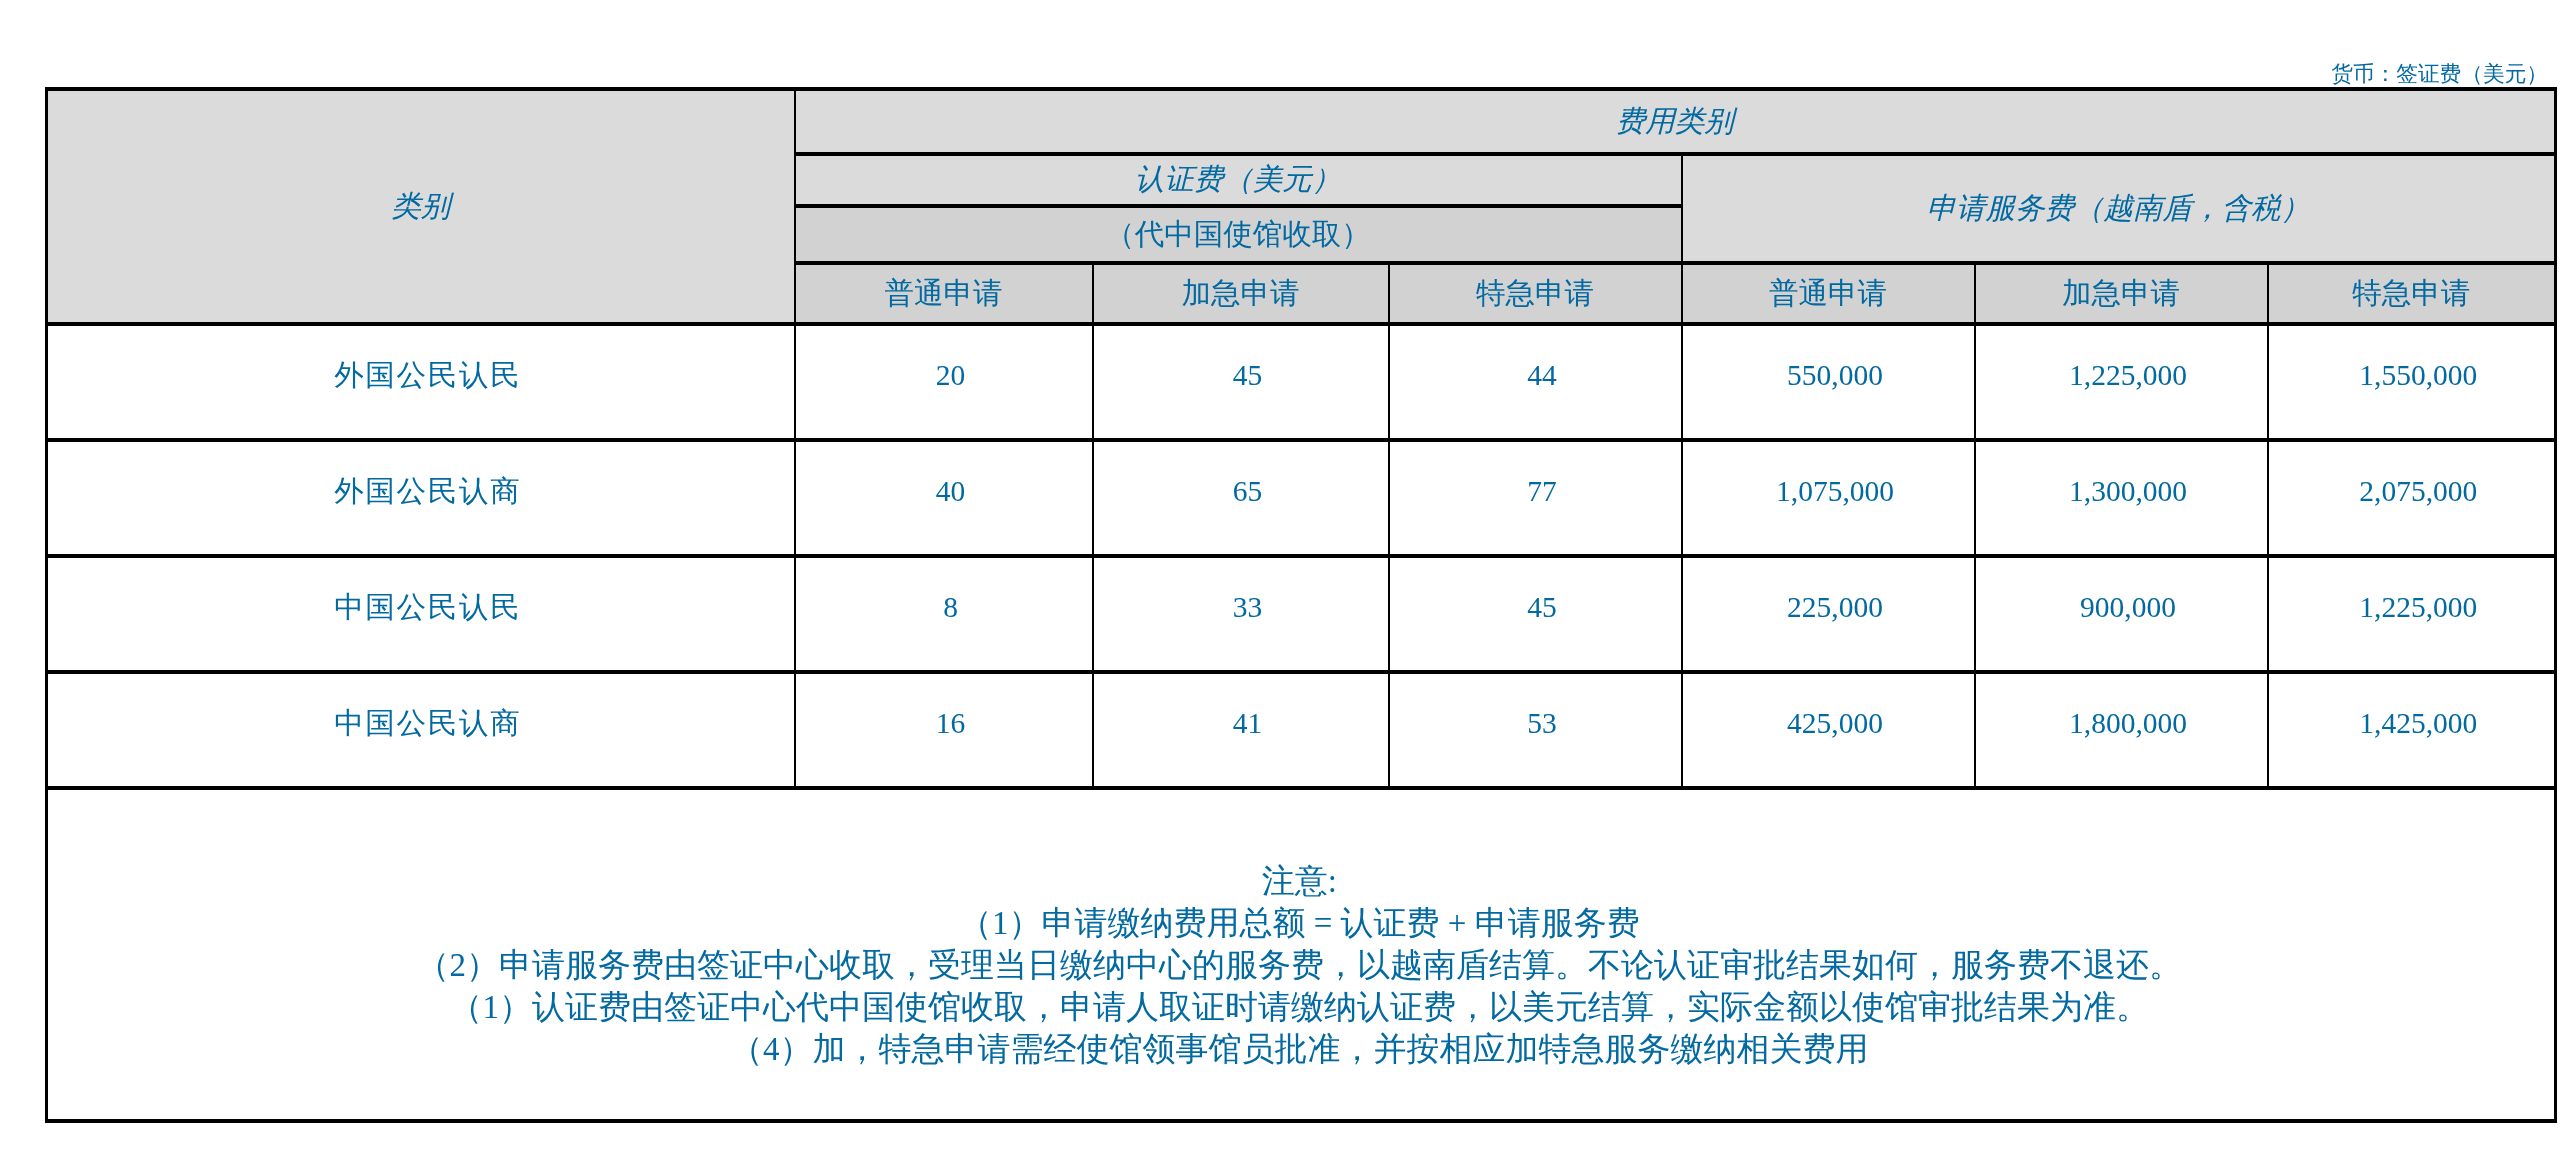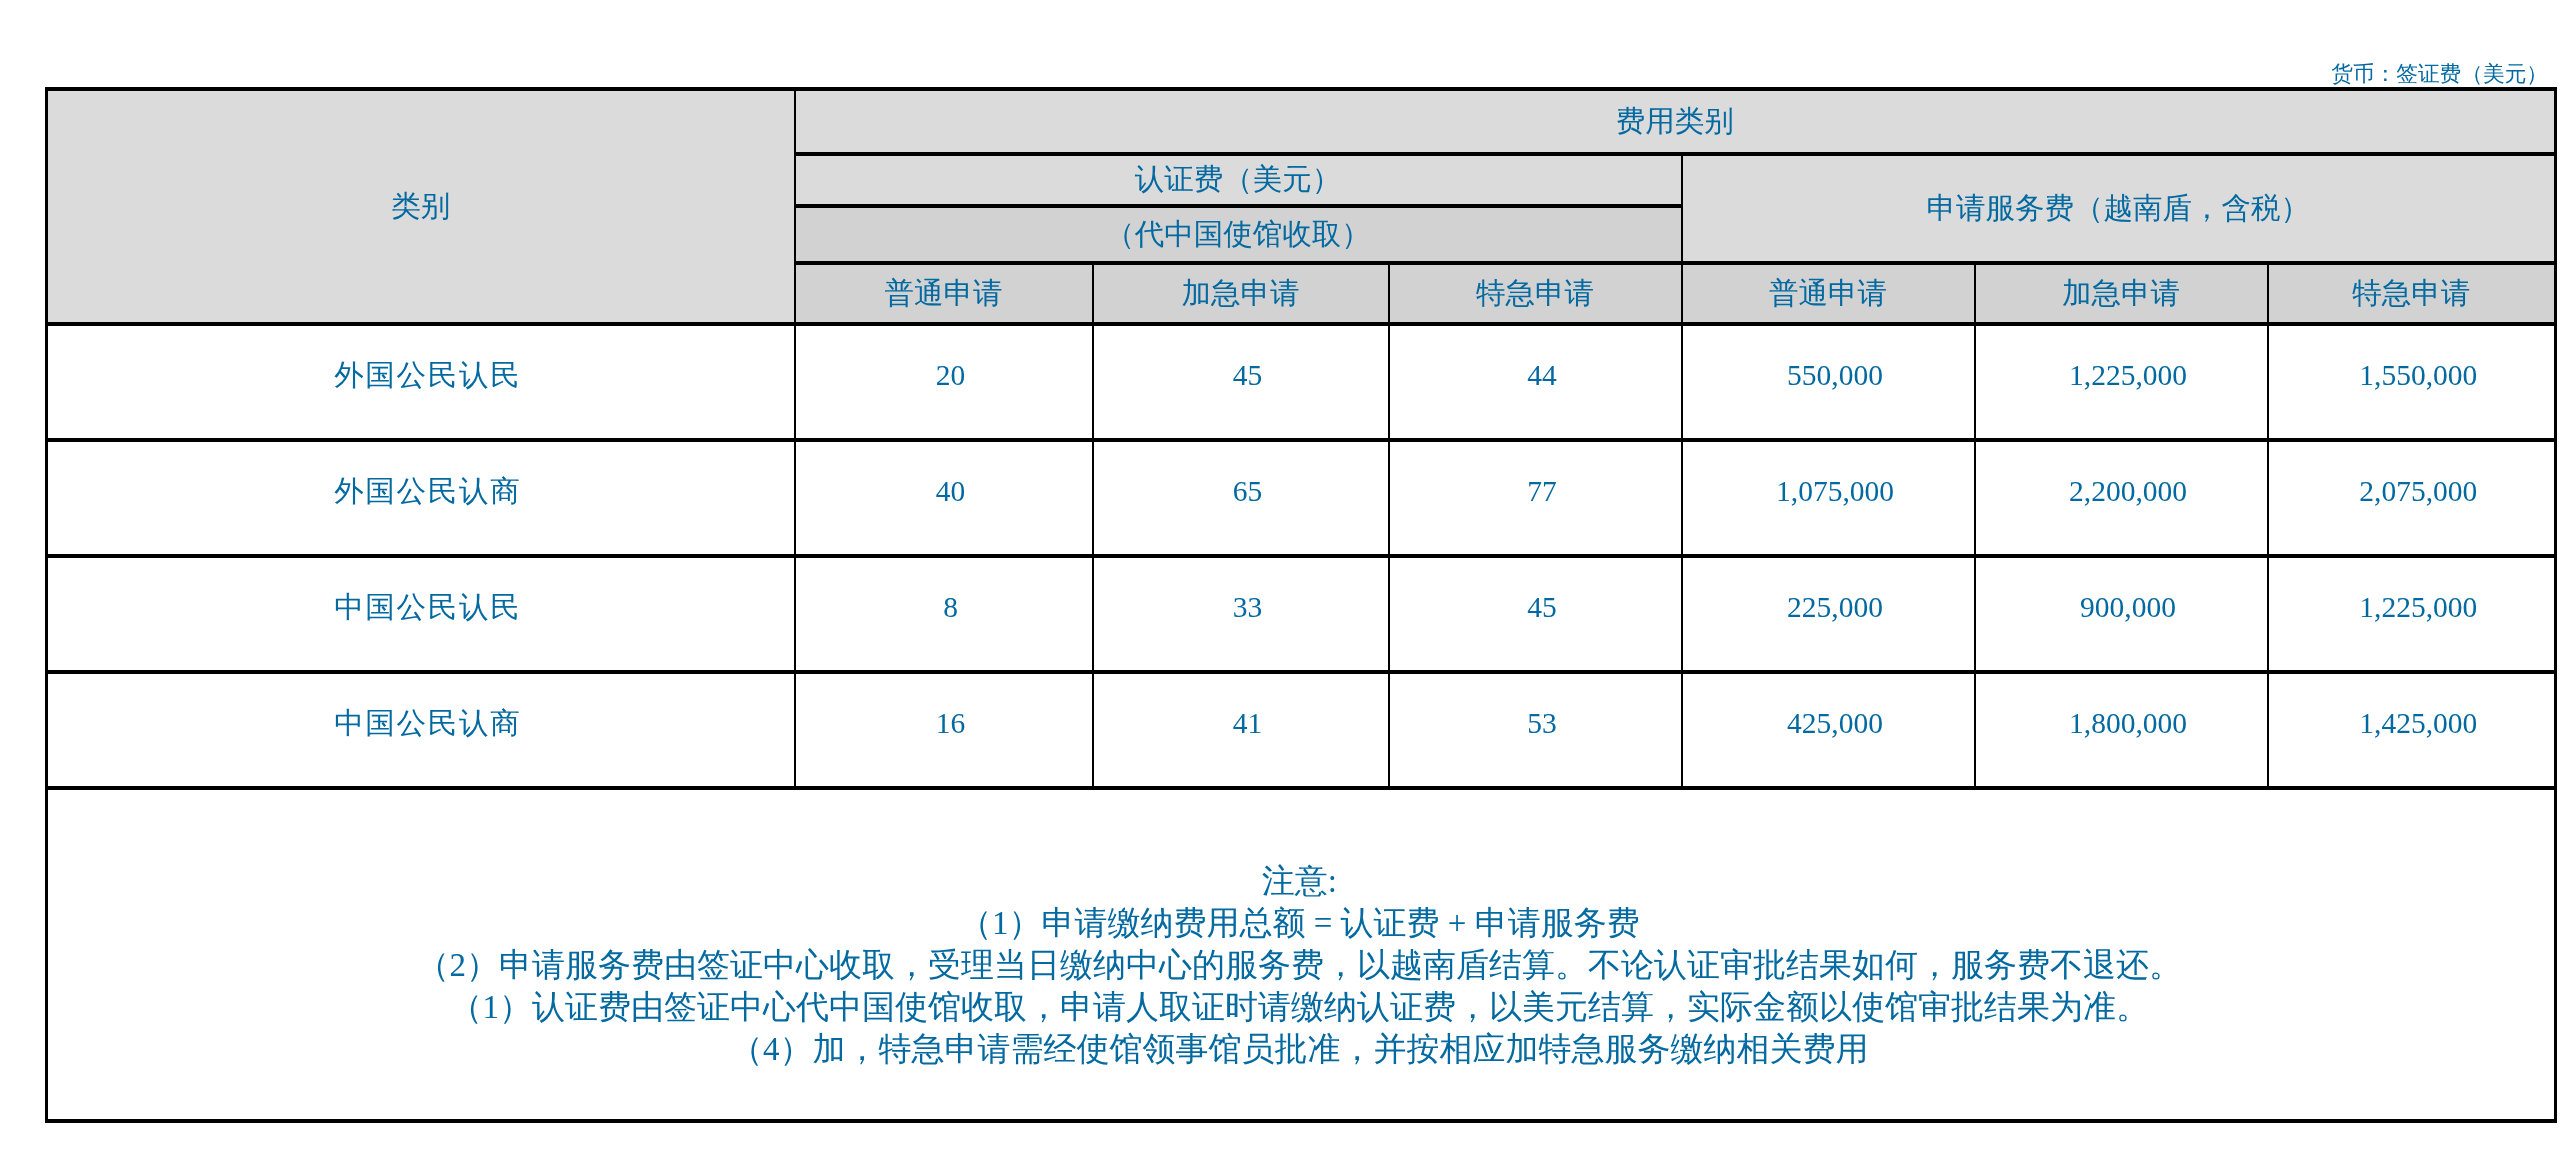--- a/index.html
+++ b/index.html
@@ -39,21 +39,21 @@
     border-width: 4.3px 2.6px;
     text-align: center;
     vertical-align: middle;
     font-size: 29.5px;
     font-weight: normal;
     overflow: hidden;
   }
   table.fee-table {
     border: 3.5px solid #000000;
   }
-  .hdr-light { background: #dbdbdb; }
+  .hdr-light { background: #dbdbdb; font-style: italic; }
   .hdr-dark  { background: #d2d2d2; }
   .bold { font-weight: bold; }
   tr.hrow1 { height: 65px; }
   tr.hrow2 { height: 52px; }
   tr.hrow3 { height: 57px; }
   tr.hrow4 { height: 61px; }
   tr.drow  { height: 116px; }
   tr.drow td { padding-bottom: 14px; padding-left: 15px; }
   td.cat-cell { font-size: 30px; letter-spacing: 1.7px; }
   td.num-cell { font-size: 29px; }
@@ -120,21 +120,21 @@
         <td class="num-cell">550,000</td>
         <td class="num-cell">1,225,000</td>
         <td class="num-cell">1,550,000</td>
       </tr>
       <tr class="drow">
         <td class="cat-cell">外国公民认商</td>
         <td class="num-cell">40</td>
         <td class="num-cell">65</td>
         <td class="num-cell">77</td>
         <td class="num-cell">1,075,000</td>
-        <td class="num-cell">2,200,000</td>
+        <td class="num-cell">1,300,000</td>
         <td class="num-cell">2,075,000</td>
       </tr>
       <tr class="drow">
         <td class="cat-cell">中国公民认民</td>
         <td class="num-cell">8</td>
         <td class="num-cell">33</td>
         <td class="num-cell">45</td>
         <td class="num-cell">225,000</td>
         <td class="num-cell">900,000</td>
         <td class="num-cell">1,225,000</td>

